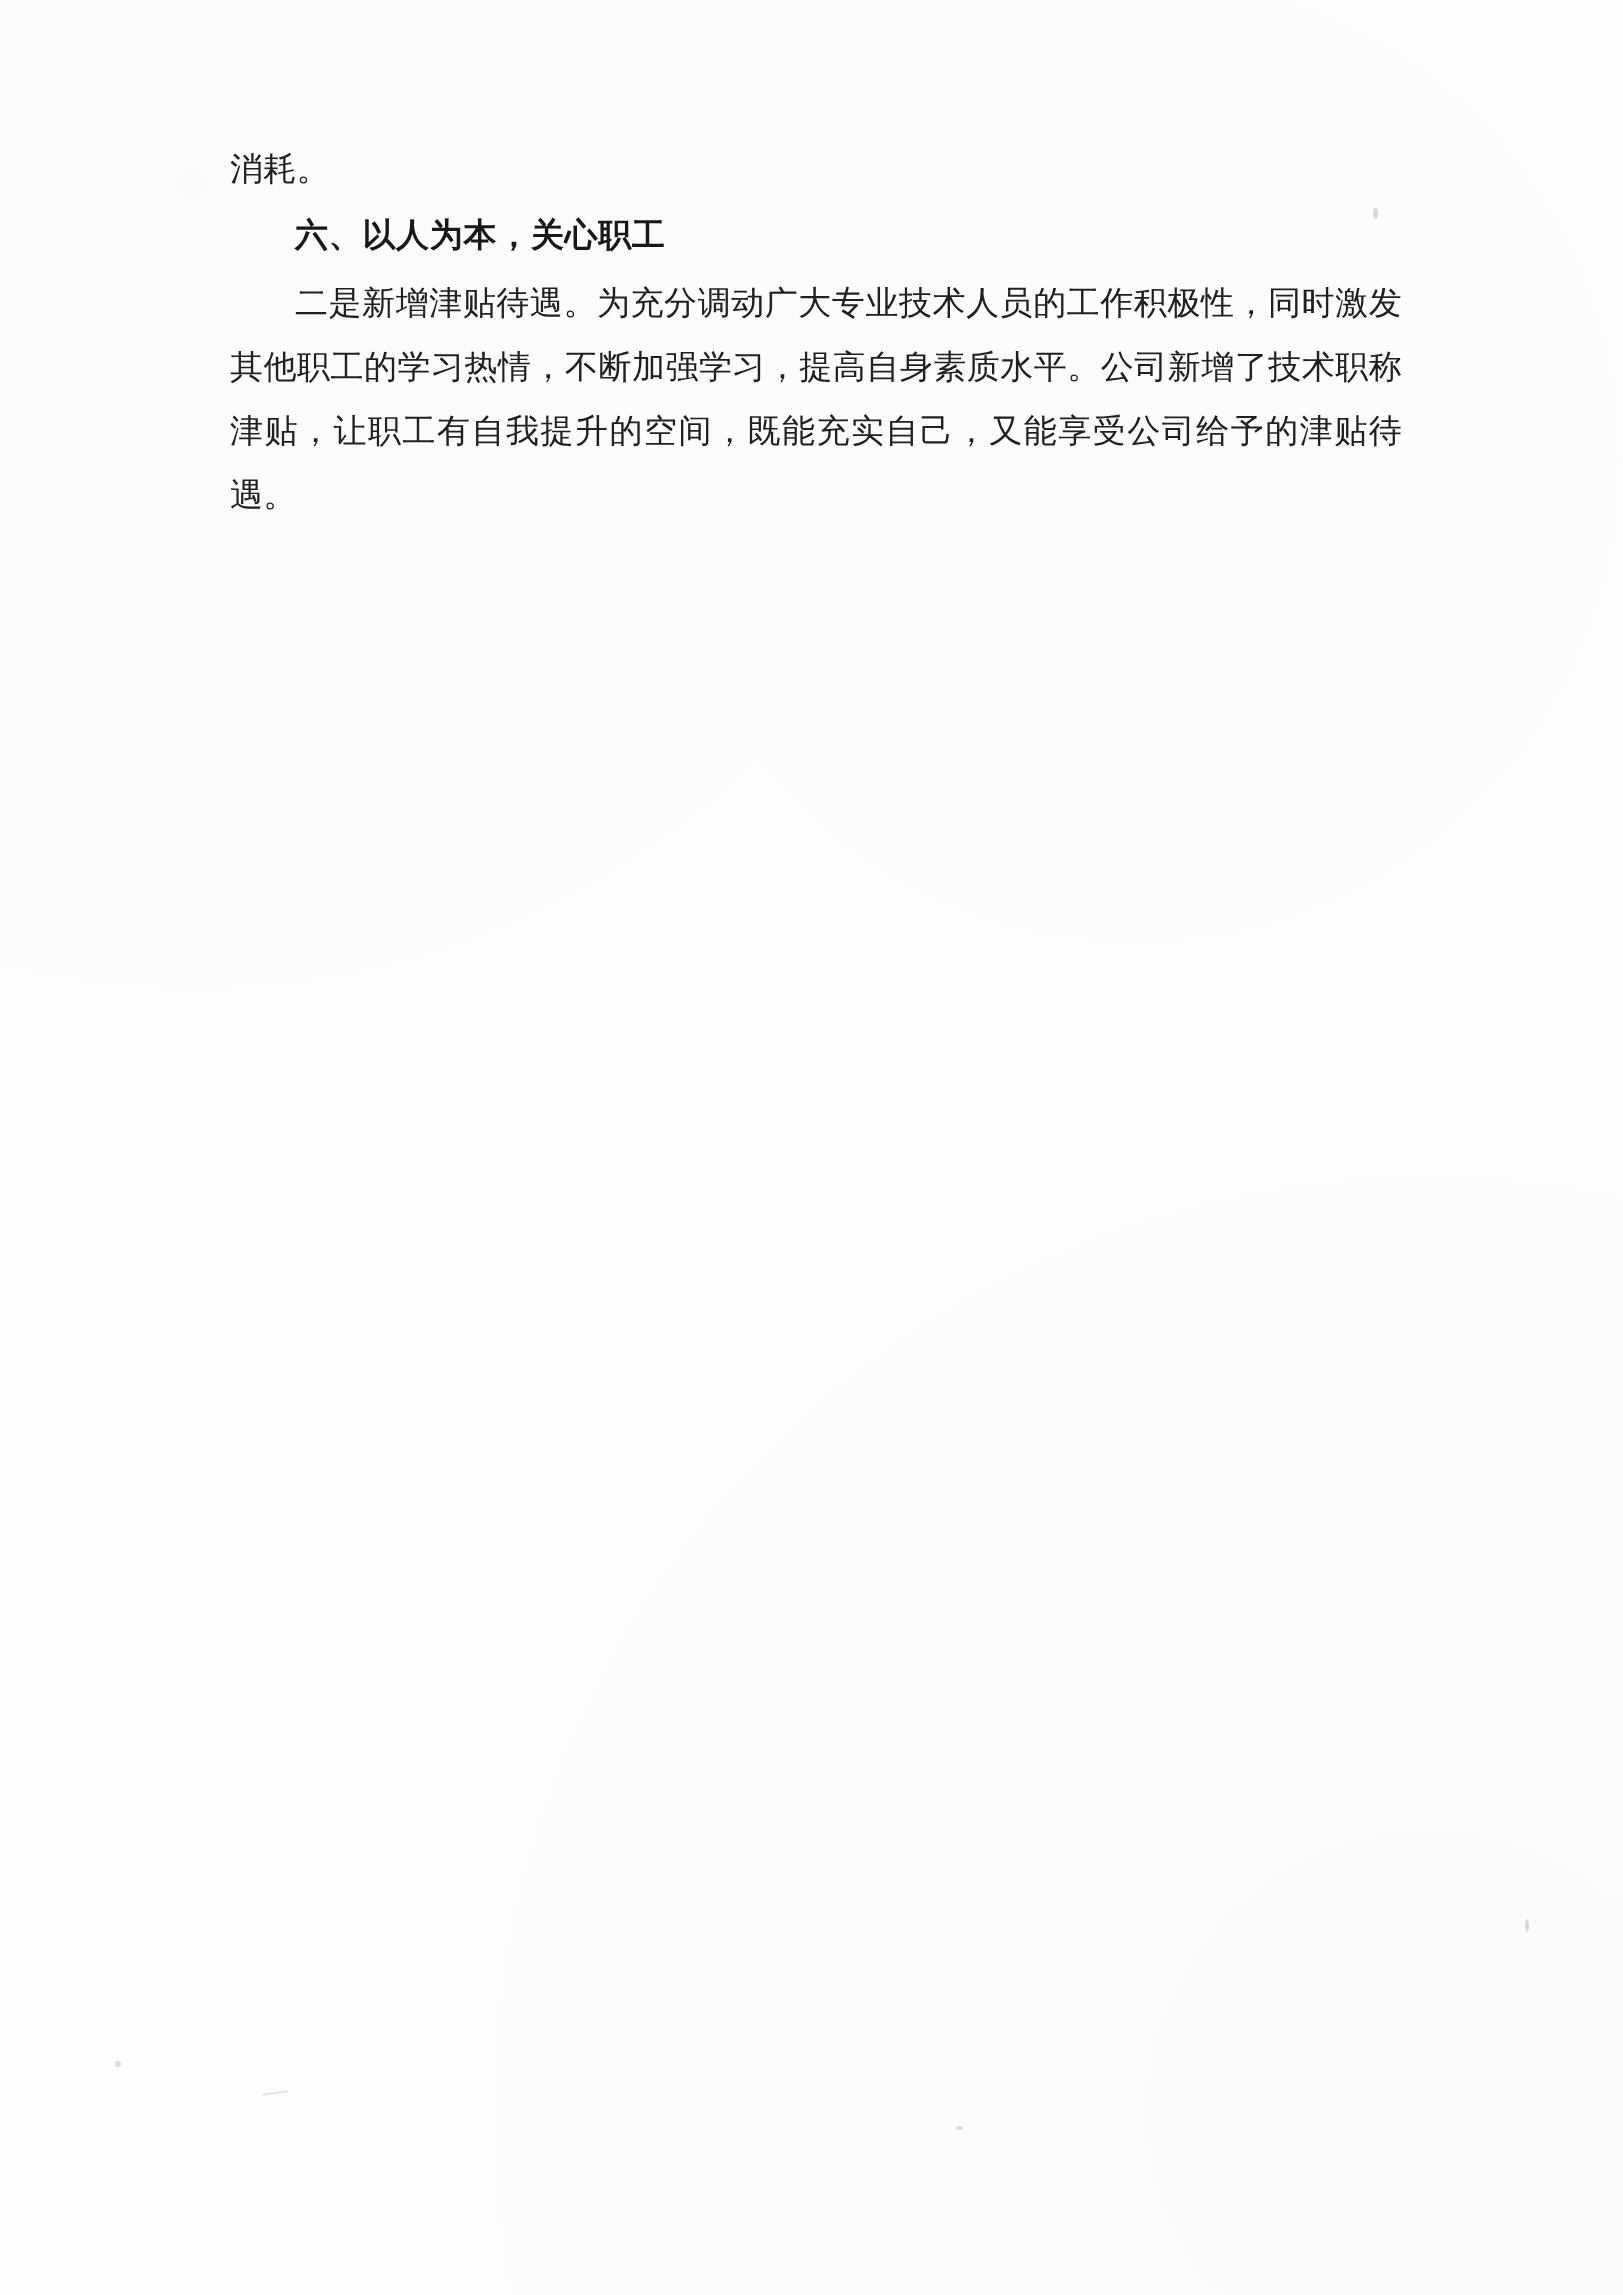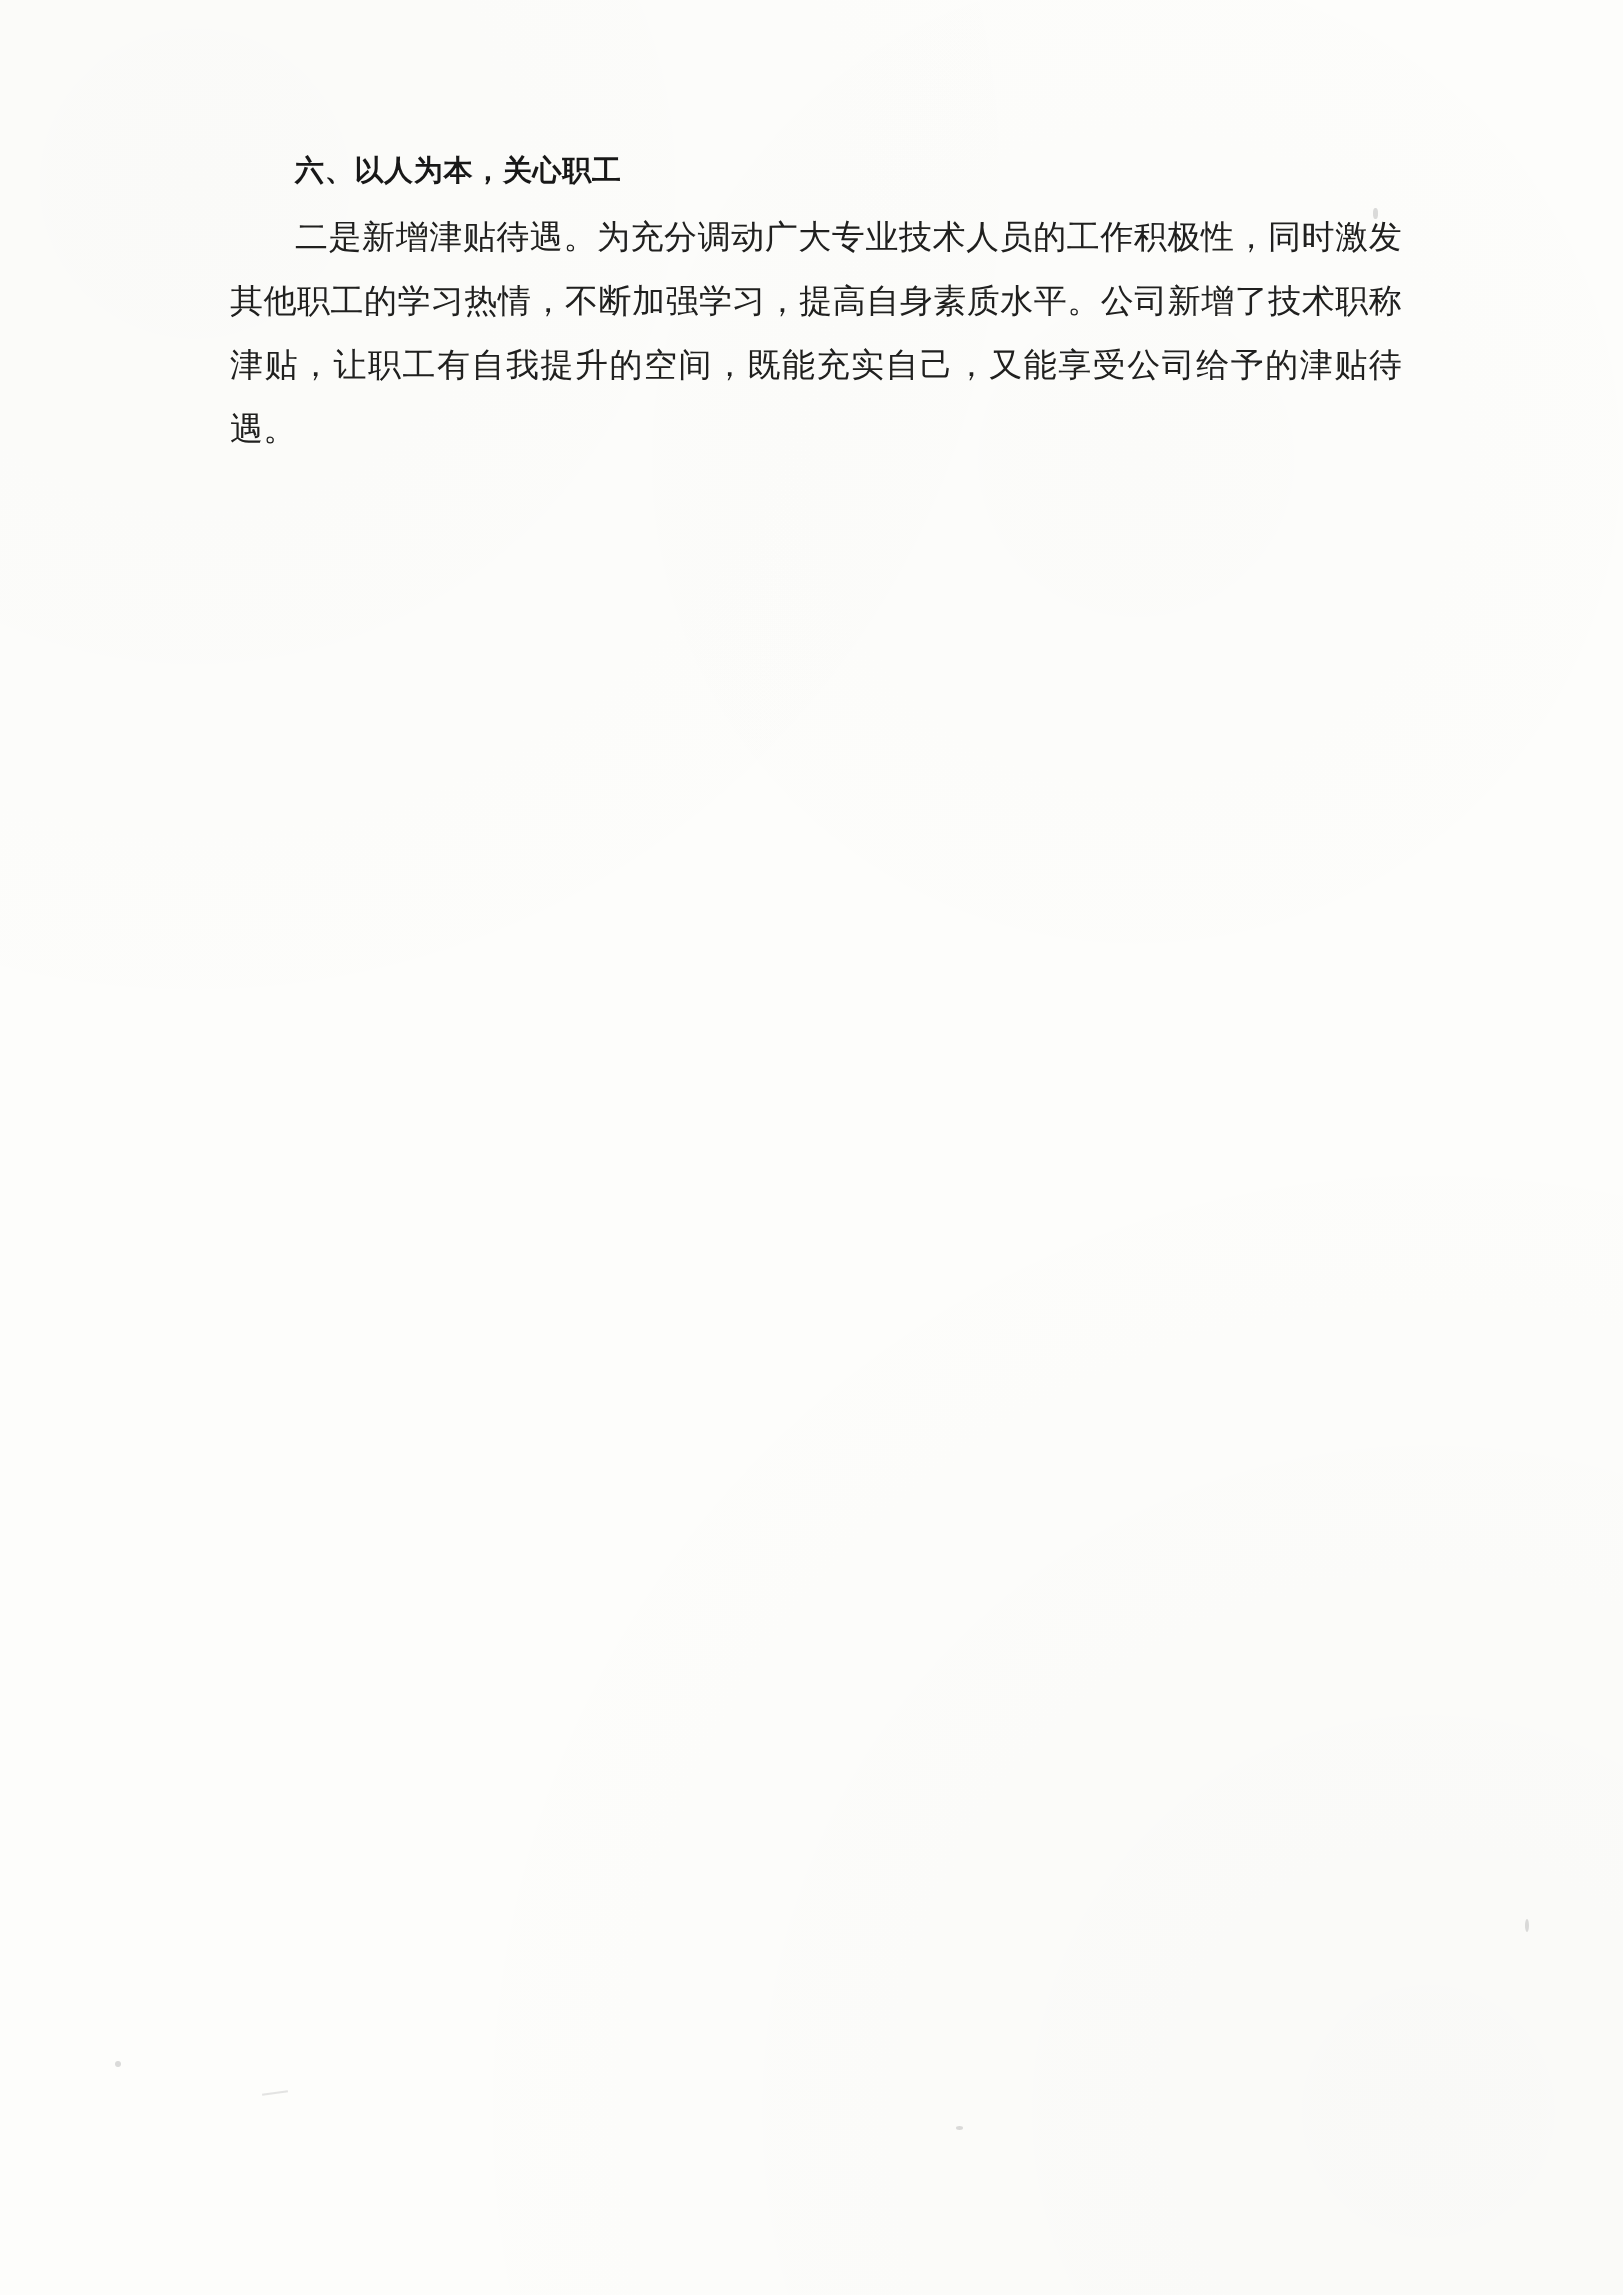--- a/index.html
+++ b/index.html
@@ -43,21 +43,21 @@
     letter-spacing: 0.3px;
     text-align: justify;
     text-justify: inter-ideograph;
   }
   .indent {
     text-indent: 65px;
   }
   .heading {
     font-family: "DejaVu Sans", "Liberation Sans", sans-serif;
     font-weight: bold;
-    font-size: 29px;
+    font-size: 33px;
     line-height: 68px;
     text-indent: 65px;
     color: #181818;
     letter-spacing: 0.7px;
   }
   .para {
     margin-top: 1.3px;
   }
   .redaction {
     display: inline-block;
@@ -89,20 +89,21 @@
   <div class="page-noise"></div>
 
   <span class="speck" style="left:1373px; top:208px; width:4.6px; height:10.5px;"></span>
   <span class="speck" style="left:1525px; top:1919px; width:3.9px; height:13px;"></span>
   <span class="speck" style="left:115px; top:2061px; width:5.9px; height:5.9px;"></span>
   <span class="mark" style="left:262px; top:2092px; width:26px; height:2px; transform: rotate(-8deg);"></span>
   <span class="speck" style="left:956px; top:2126px; width:6.5px; height:3.9px;"></span>
 
   <div class="content">
 
+    <p class="para">消耗。</p>
 
     <p class="heading">六、以人为本，关心职工</p>
 
 
 
     <p class="para indent">二是新增津贴待遇。为充分调动广大专业技术人员的工作积极性，同时激发其他职工的学习热情，不断加强学习，提高自身素质水平。公司新增了技术职称津贴，让职工有自我提升的空间，既能充实自己，又能享受公司给予的津贴待遇。</p>
 
 
 
   </div>

